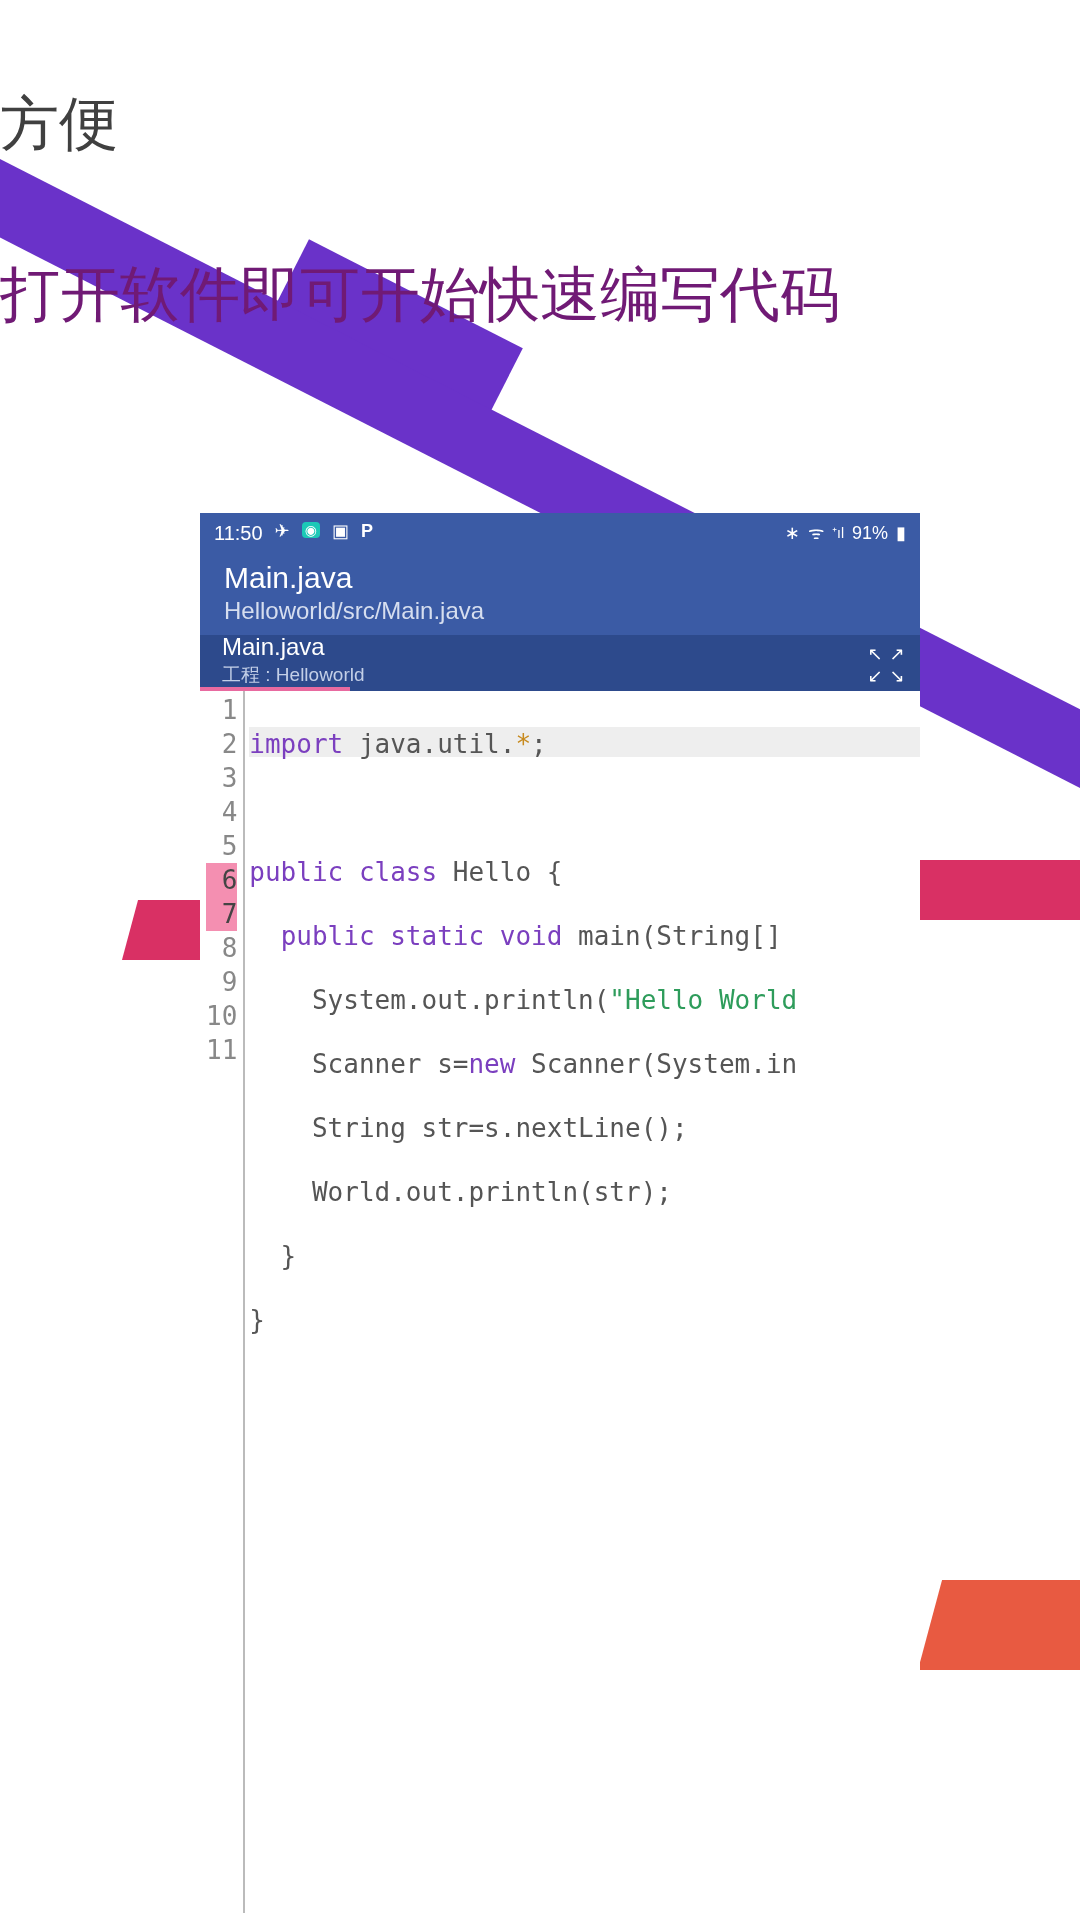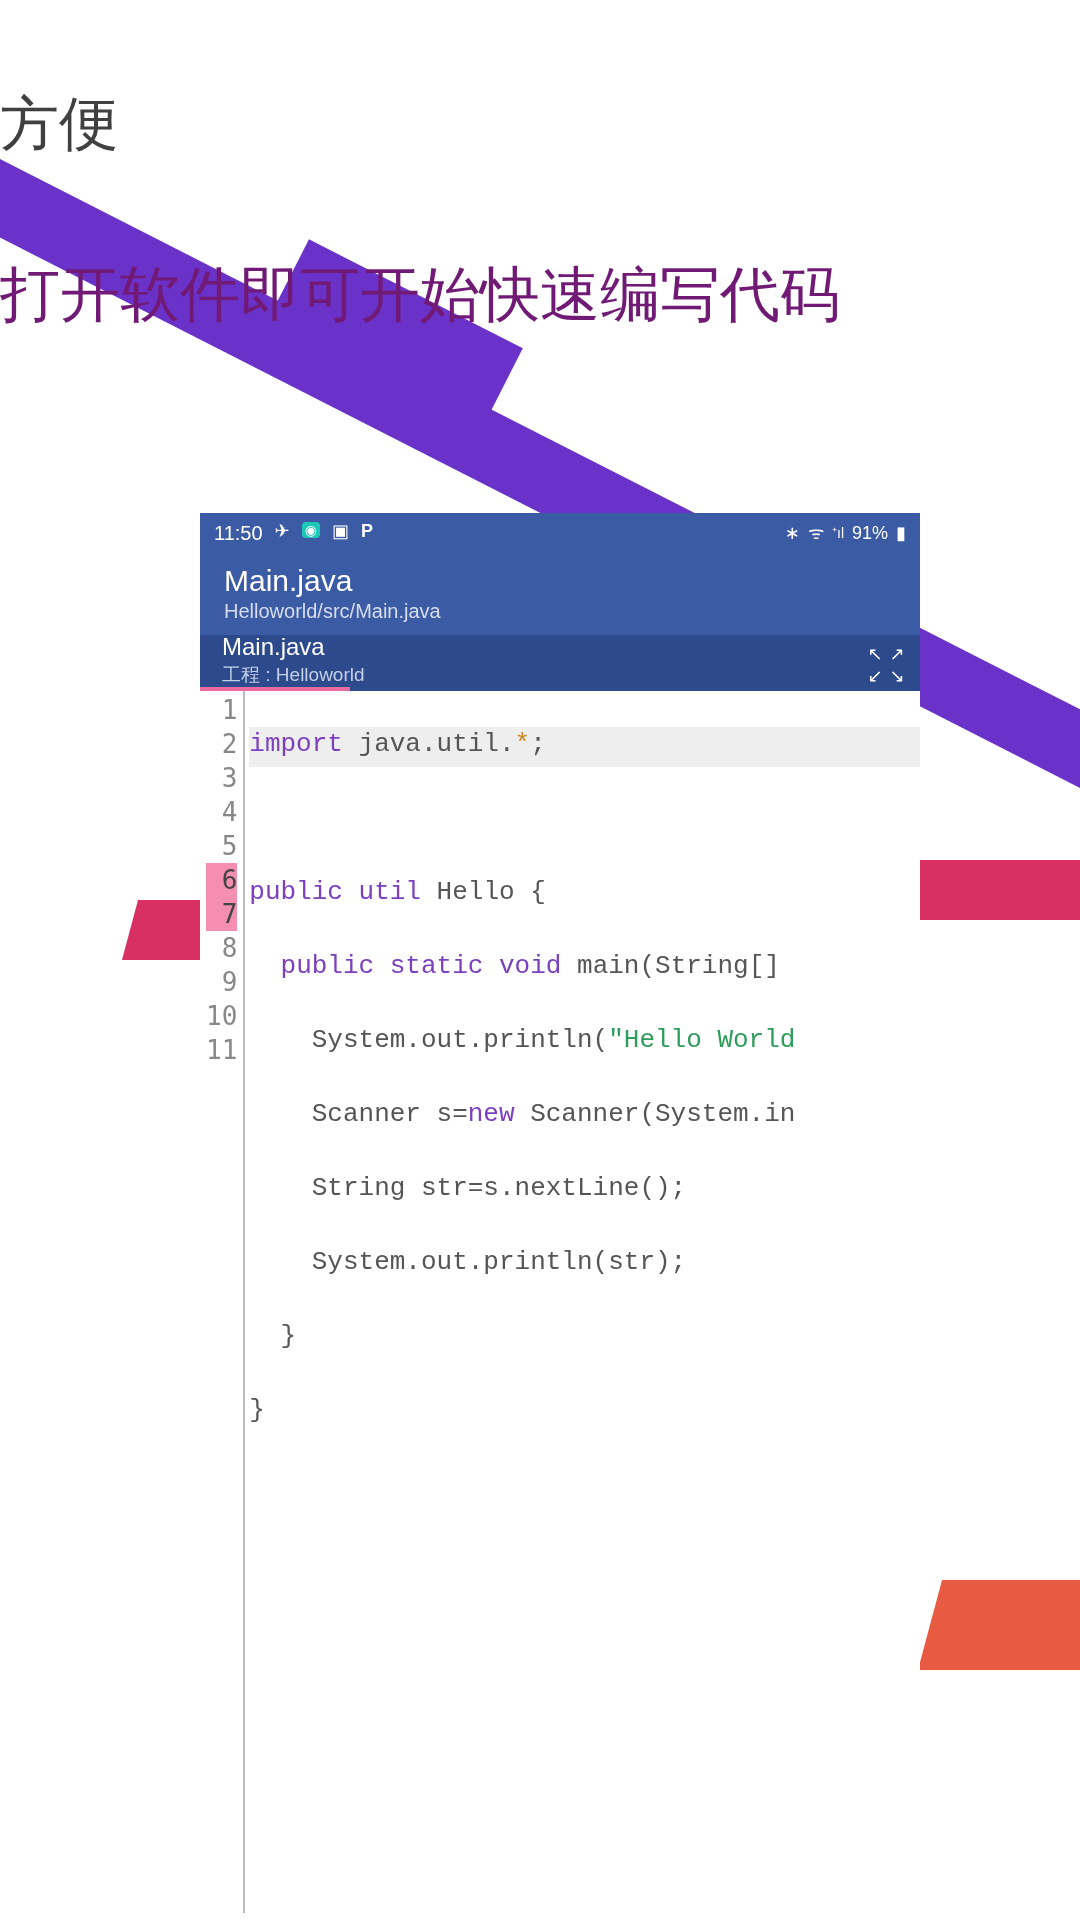--- a/index.html
+++ b/index.html
@@ -93,21 +93,21 @@
   .appbar {
     background: #3b5ba5;
     color: #fff;
     display: flex;
     align-items: center;
     padding: 6px 14px 8px 24px;
     height: 82px;
   }
   .appbar-titles { display: flex; flex-direction: column; }
   .appbar-title { font-size: 30px; font-weight: 400; }
-  .appbar-path  { font-size: 20px; font-weight: 300; color: #d6deef; margin-top: 2px;}
+  .appbar-path  { font-size: 24px; font-weight: 300; color: #d6deef; margin-top: 2px;}
   .appbar-actions { margin-left: auto; display: flex; align-items: center; gap: 28px; font-size: 26px; }
   .appbar-actions .dots { font-size: 28px; font-weight: bold; letter-spacing: 0; }
   .tabbar {
     background: #2d4a8c;
     color: #fff;
     height: 56px;
     display: flex;
     align-items: center;
     padding: 0 0 0 14px;
     position: relative;
@@ -153,21 +153,21 @@
   }
   .gutter div { height: 34px; }
   .gutter .hl { background: #f48fb1; color: #444; }
   .code {
     padding: 2px 0 0 4px;
     white-space: pre;
     color: #555;
     flex: 1;
     overflow: hidden;
   }
-  .code .row { height: 40px; font-family: Liberation Mono, monospace; }
+  .code .row { height: 30px; }
   .code .row.cur { background: #eeeeee; }
   .kw  { color: #7b3fbf; }   
   .op  { color: #c78a1e; }   
   .str { color: #2e9c5b; }   
 </style>
 </head>
 <body>
 
 <div class="stripe stripe-purple-2"></div>
 <div class="stripe stripe-purple-1"></div>
@@ -228,25 +228,25 @@
       <div class="hl">6</div>
       <div class="hl">7</div>
       <div>8</div>
       <div>9</div>
       <div>10</div>
       <div>11</div>
     </div>
     <div class="code">
 <div class="row cur"><span class="kw">import</span><span> java.util.</span><span class="op">*</span><span>;</span></div>
 <div class="row"></div>
-<div class="row"><span class="kw">public</span> <span class="kw">util</span><span> Hello {</span></div>
+<div class="row"><span class="kw">public</span> <span class="kw">class</span><span> Hello {</span></div>
 <div class="row">  <span class="kw">public</span> <span class="kw">static</span> <span class="kw">void</span><span> main(String[]</span></div>
 <div class="row"><span>    System.out.println(</span><span class="str">"Hello World</span></div>
 <div class="row"><span>    Scanner s=</span><span class="kw">new</span><span> Scanner(System.in</span></div>
 <div class="row"><span>    String str=s.nextLine();</span></div>
-<div class="row"><span>    System.out.println(str);</span></div>
+<div class="row"><span>    World.out.println(str);</span></div>
 <div class="row"><span>  }</span></div>
 <div class="row"><span>}</span></div>
 <div class="row"></div>
     </div>
   </div>
 
 </div>
 
 </body></html>

